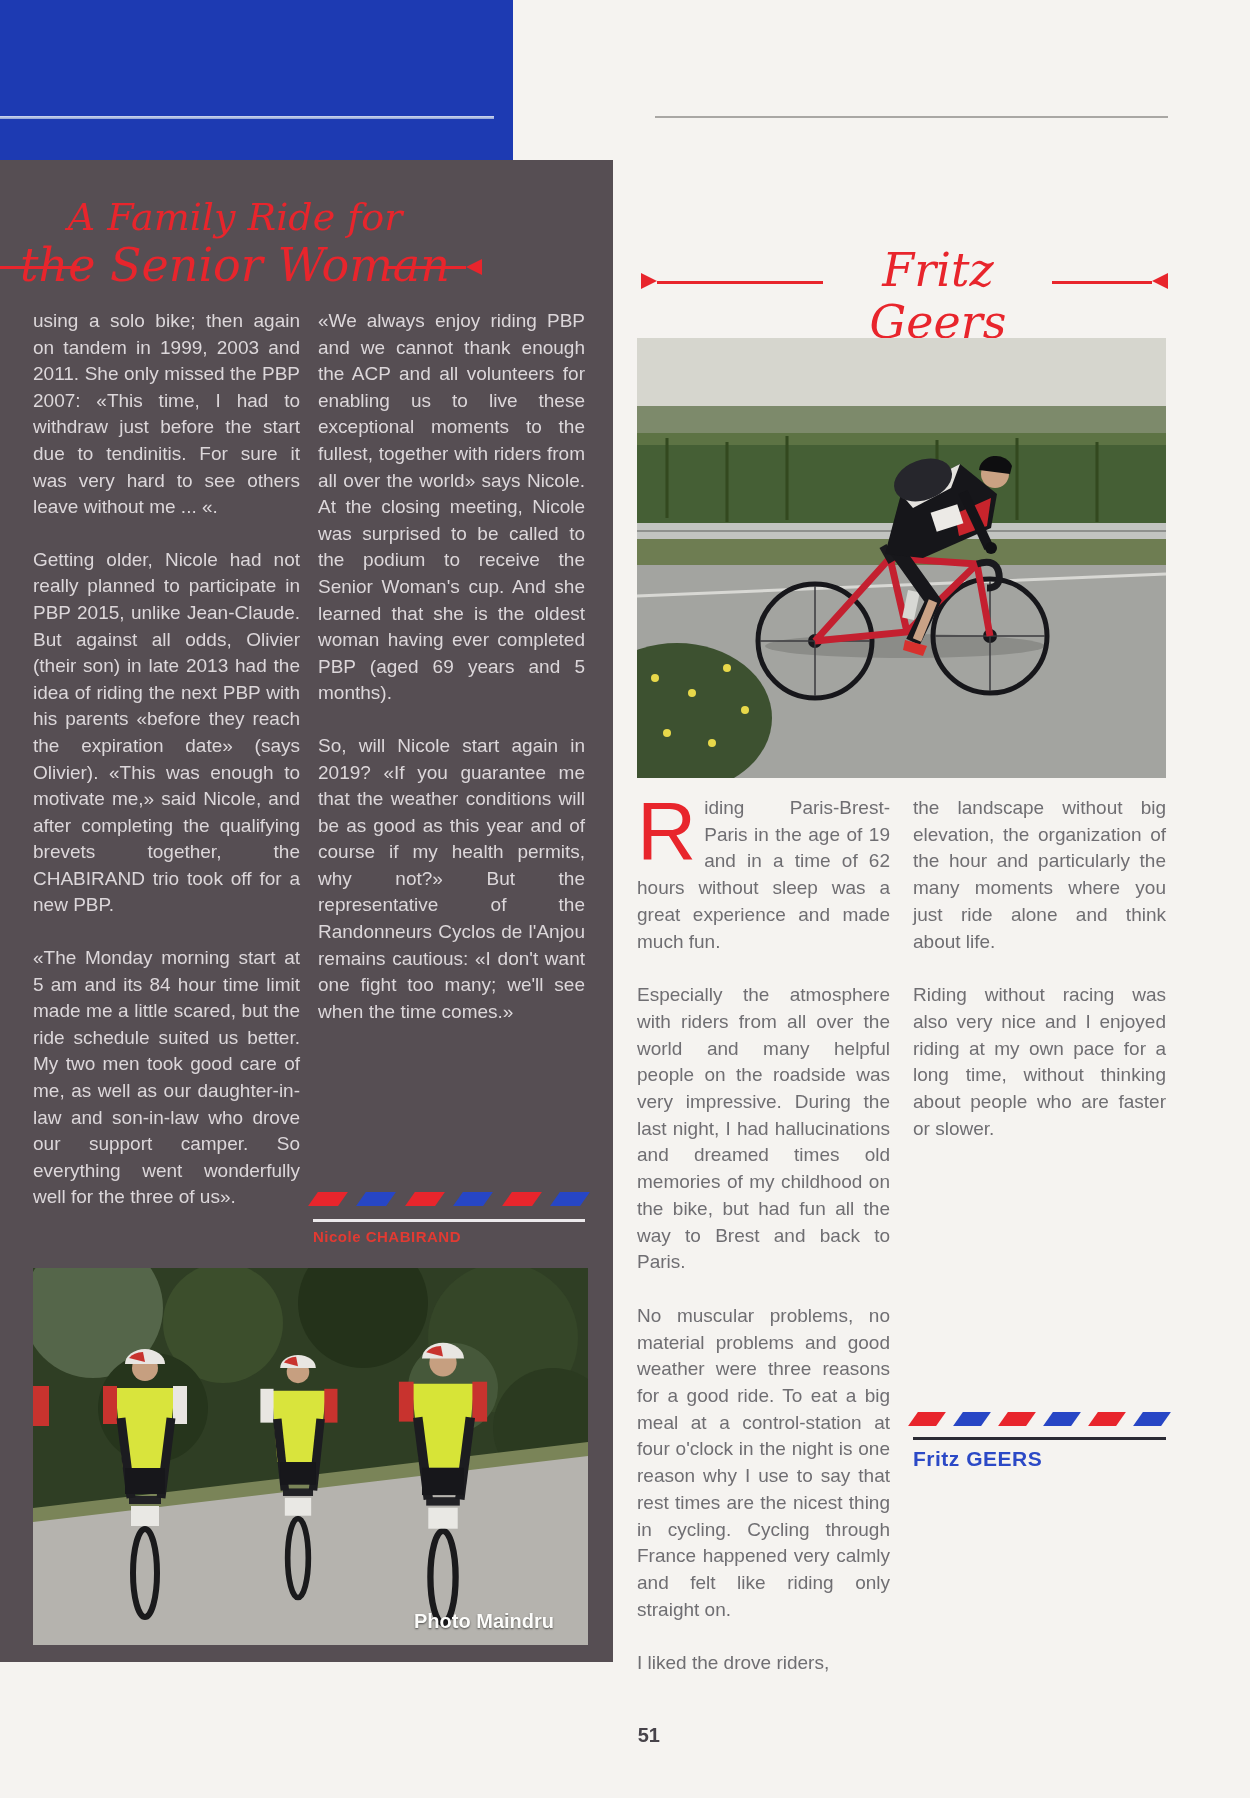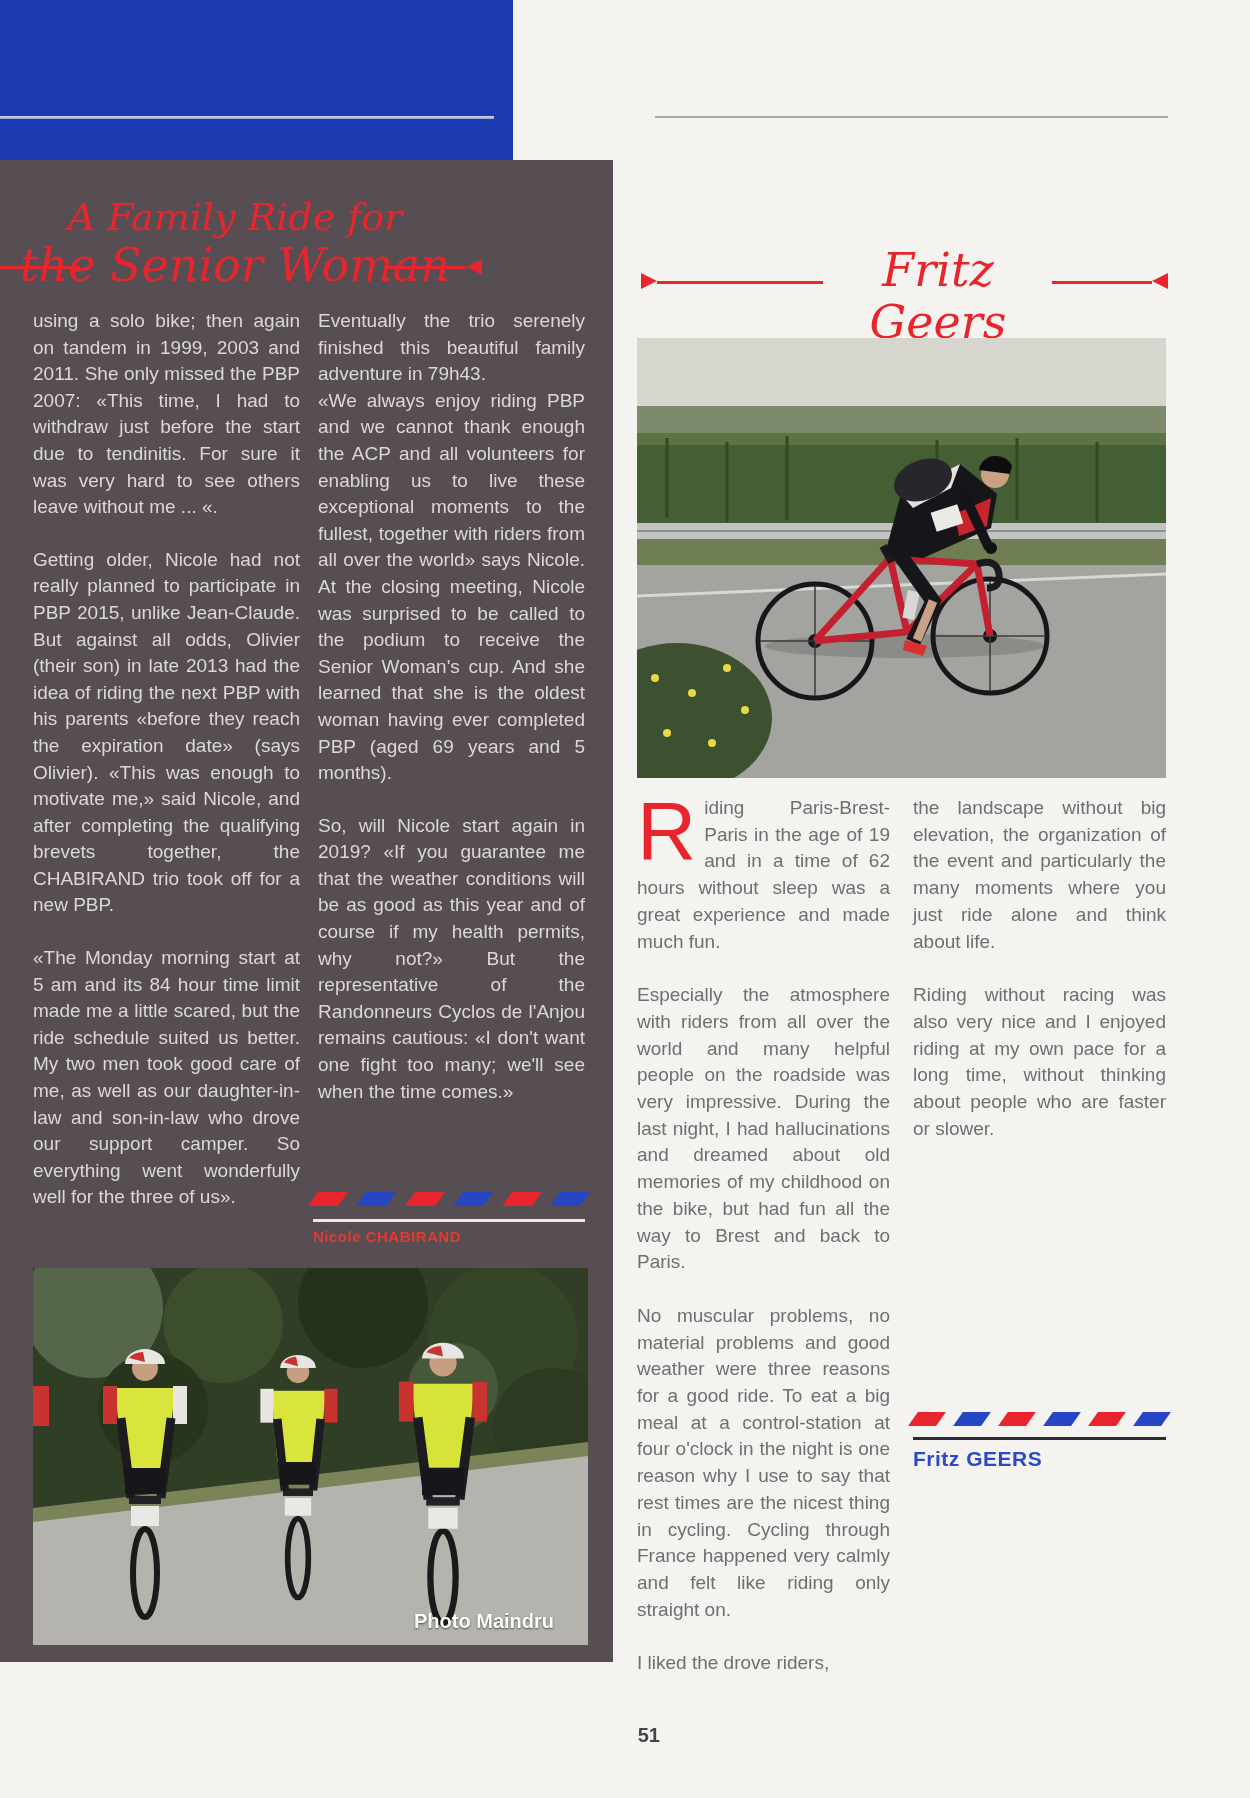--- a/index.html
+++ b/index.html
@@ -86,21 +86,20 @@
     <div class="rule lrule-b"></div>
     <div class="tri larrow"></div>
 
     <div class="col col1">
       <p>using a solo bike; then again on tandem in 1999, 2003 and 2011. She only missed the PBP 2007: «This time, I had to withdraw just before the start due to tendinitis. For sure it was very hard to see others leave without me ... «.</p>
       <p>Getting older, Nicole had not really planned to participate in PBP 2015, unlike Jean-Claude. But against all odds, Olivier (their son) in late 2013 had the idea of riding the next PBP with his parents «before they reach the expiration date» (says Olivier). «This was enough to motivate me,» said Nicole, and after completing the qualifying brevets together, the CHABIRAND trio took off for a new PBP.</p>
       <p>«The Monday morning start at 5 am and its 84 hour time limit made me a little scared, but the ride schedule suited us better. My two men took good care of me, as well as our daughter-in-law and son-in-law who drove our support camper. So everything went wonderfully well for the three of us».</p>
     </div>
 
     <div class="col col2">
-      <p class="tight">Eventually the trio serenely finished this beautiful family adventure in 79h43.</p>
       <p>«We always enjoy riding PBP and we cannot thank enough the ACP and all volunteers for enabling us to live these exceptional moments to the fullest, together with riders from all over the world» says Nicole. At the closing meeting, Nicole was surprised to be called to the podium to receive the Senior Woman's cup. And she learned that she is the oldest woman having ever completed PBP (aged 69 years and 5 months).</p>
       <p>So, will Nicole start again in 2019? «If you guarantee me that the weather conditions will be as good as this year and of course if my health permits, why not?» But the representative of the Randonneurs Cyclos de l'Anjou remains cautious: «I don't want one fight too many; we'll see when the time comes.»</p>
     </div>
 
     <div class="stripes lstripes">
       <span class="stripe sr"></span>
         <span class="stripe sb"></span>
         <span class="stripe sr"></span>
       <span class="stripe sb"></span>
         <span class="stripe sr"></span>
@@ -242,27 +241,27 @@
         <line x1="208" y1="96" x2="234" y2="152" stroke="#141418" stroke-width="10"></line>
         <circle cx="240" cy="78" r="14" fill="#caa283"></circle>
         <path d="M224,74 a17,15 0 0 1 33,-4 l-2,8 z" fill="#0e0e10"></path>
         <circle cx="236" cy="152" r="6" fill="#111114"></circle>
       </g>
     </svg>
   </div>
 
   <div class="rcol rcolA">
     <p><span class="dropcap">R</span><span>iding Paris-Brest-Paris in the age of 19 and in a time of 62 hours without sleep was a great experience and made much fun.</span></p>
-    <p>Especially the atmosphere with riders from all over the world and many helpful people on the roadside was very impressive. During the last night, I had hallucinations and dreamed about old memories of my childhood on the bike, but had fun all the way to Brest and back to Paris.</p>
+    <p>Especially the atmosphere with riders from all over the world and many helpful people on the roadside was very impressive. During the last night, I had hallucinations and dreamed times old memories of my childhood on the bike, but had fun all the way to Brest and back to Paris.</p>
     <p>No muscular problems, no material problems and good weather were three reasons for a good ride. To eat a big meal at a control-station at four o'clock in the night is one reason why I use to say that rest times are the nicest thing in cycling. Cycling through France happened very calmly and felt like riding only straight on.</p>
     <p>I liked the drove riders,</p>
   </div>
 
   <div class="rcol rcolB">
-    <p>the landscape without big elevation, the organization of the event and particularly the many moments where you just ride alone and think about life.</p>
+    <p>the landscape without big elevation, the organization of the hour and particularly the many moments where you just ride alone and think about life.</p>
     <p>Riding without racing was also very nice and I enjoyed riding at my own pace for a long time, without thinking about people who are faster or slower.</p>
   </div>
 
   <div class="stripes rstripes" style="position:absolute;">
       <span class="stripe sr"></span>
       <span class="stripe sb"></span>
       <span class="stripe sr"></span>
       <span class="stripe sb"></span>
       <span class="stripe sr"></span>
       <span class="stripe sb"></span>

